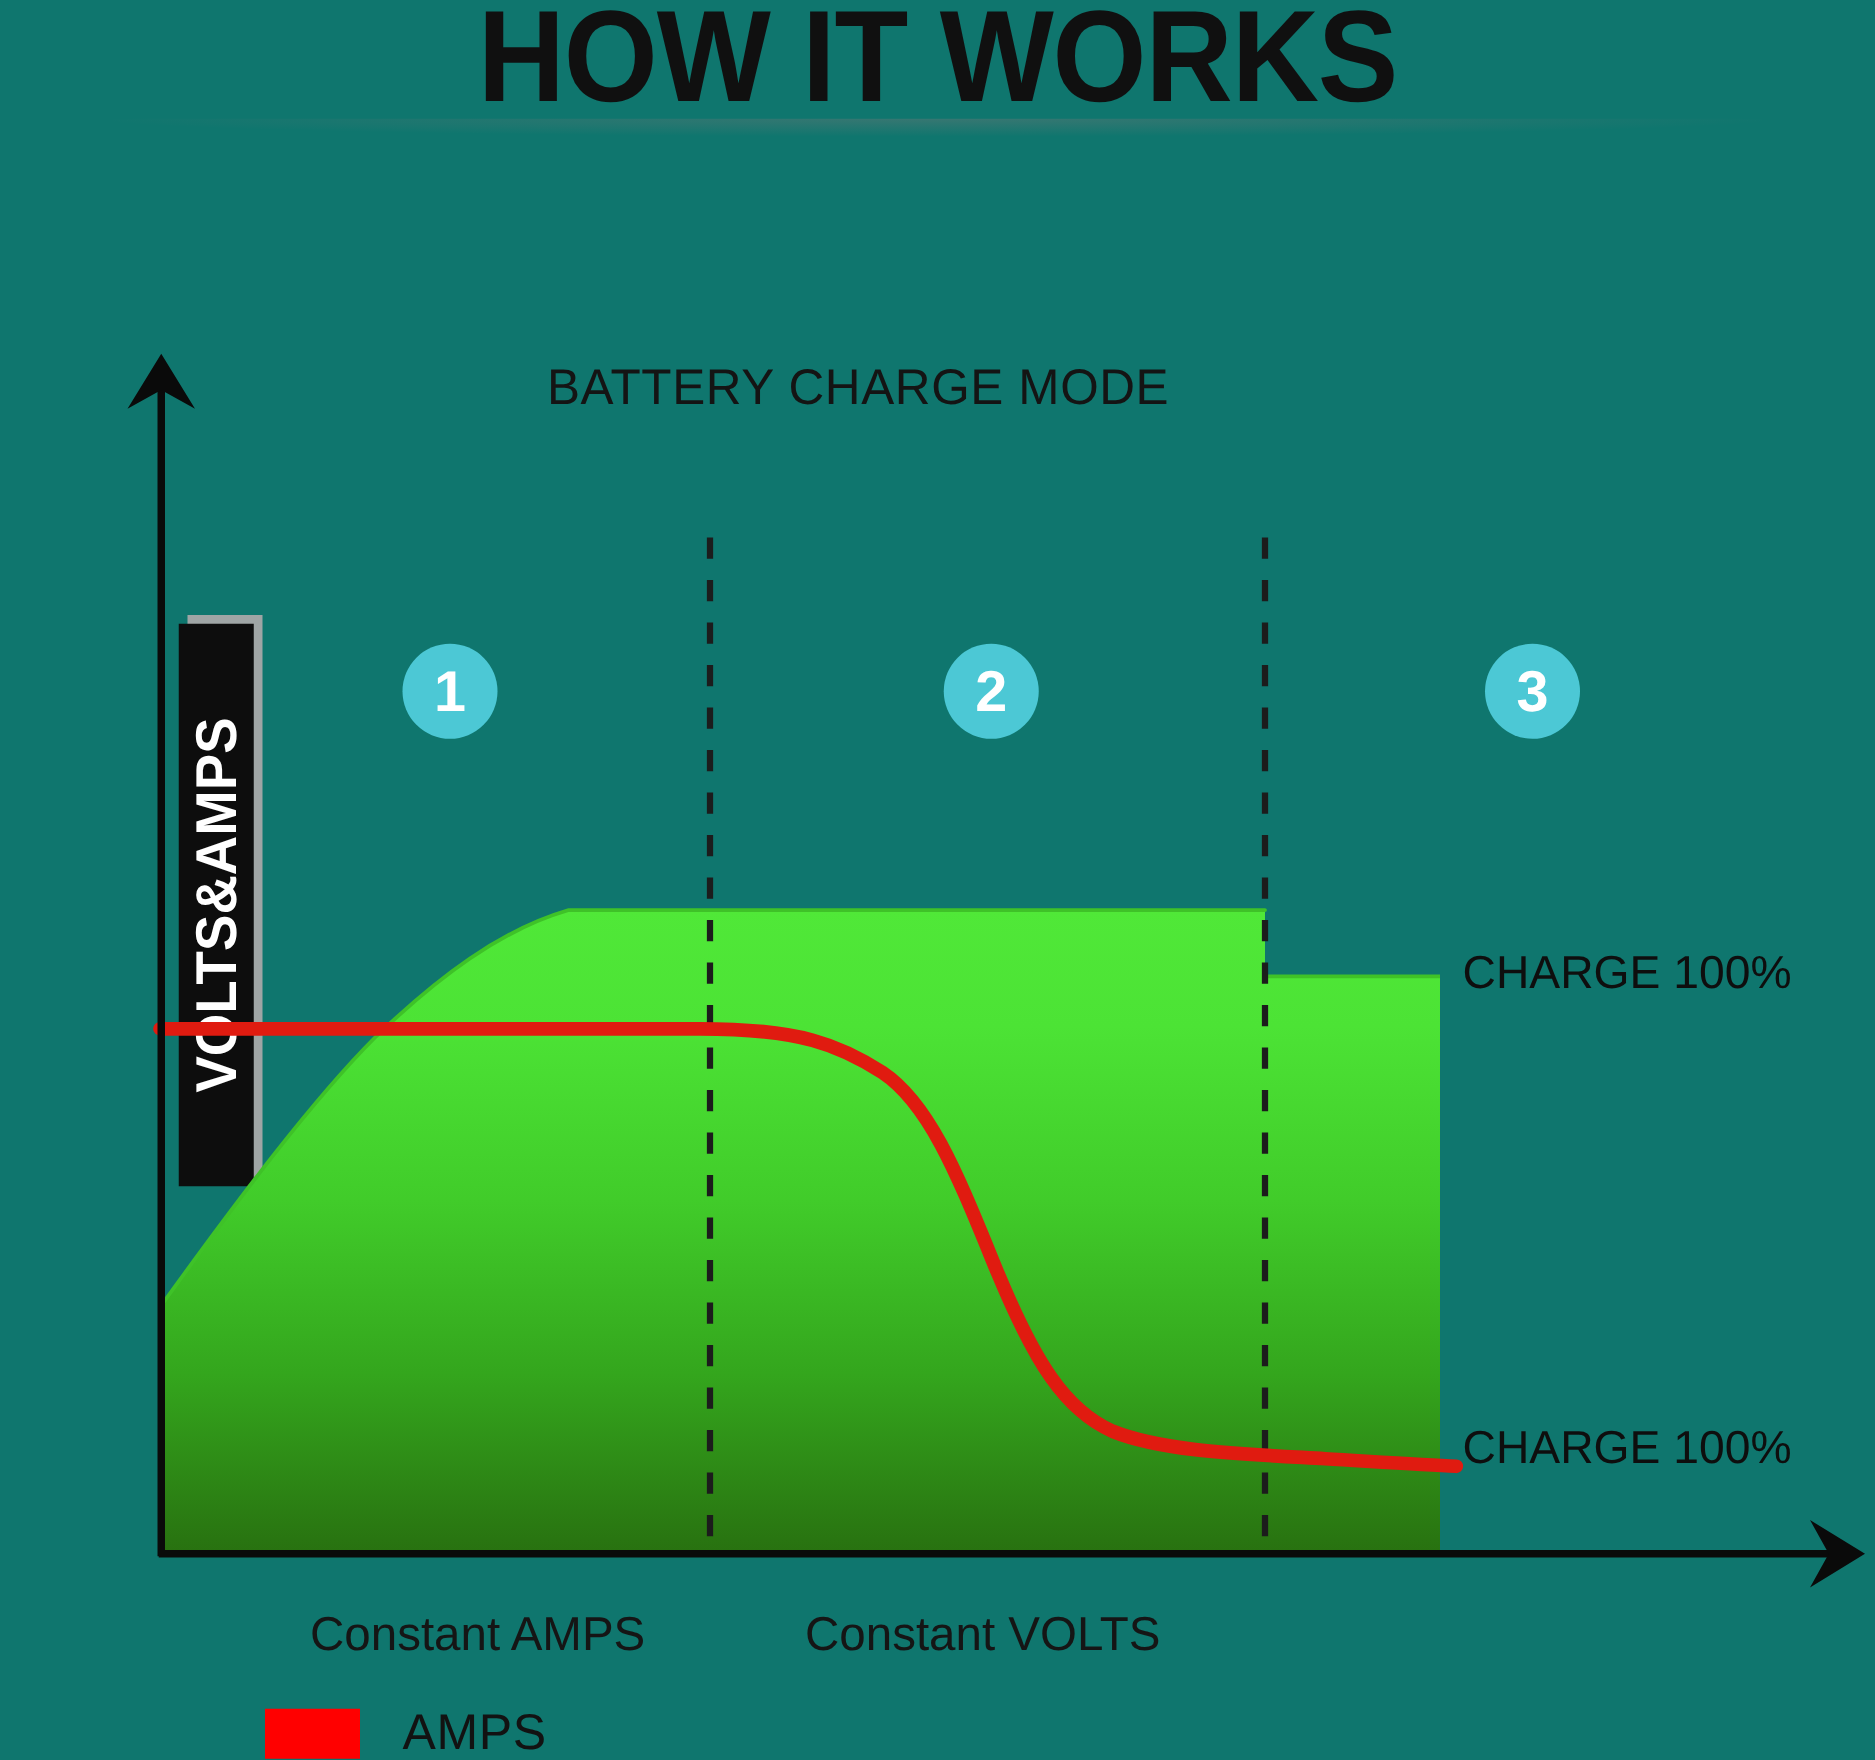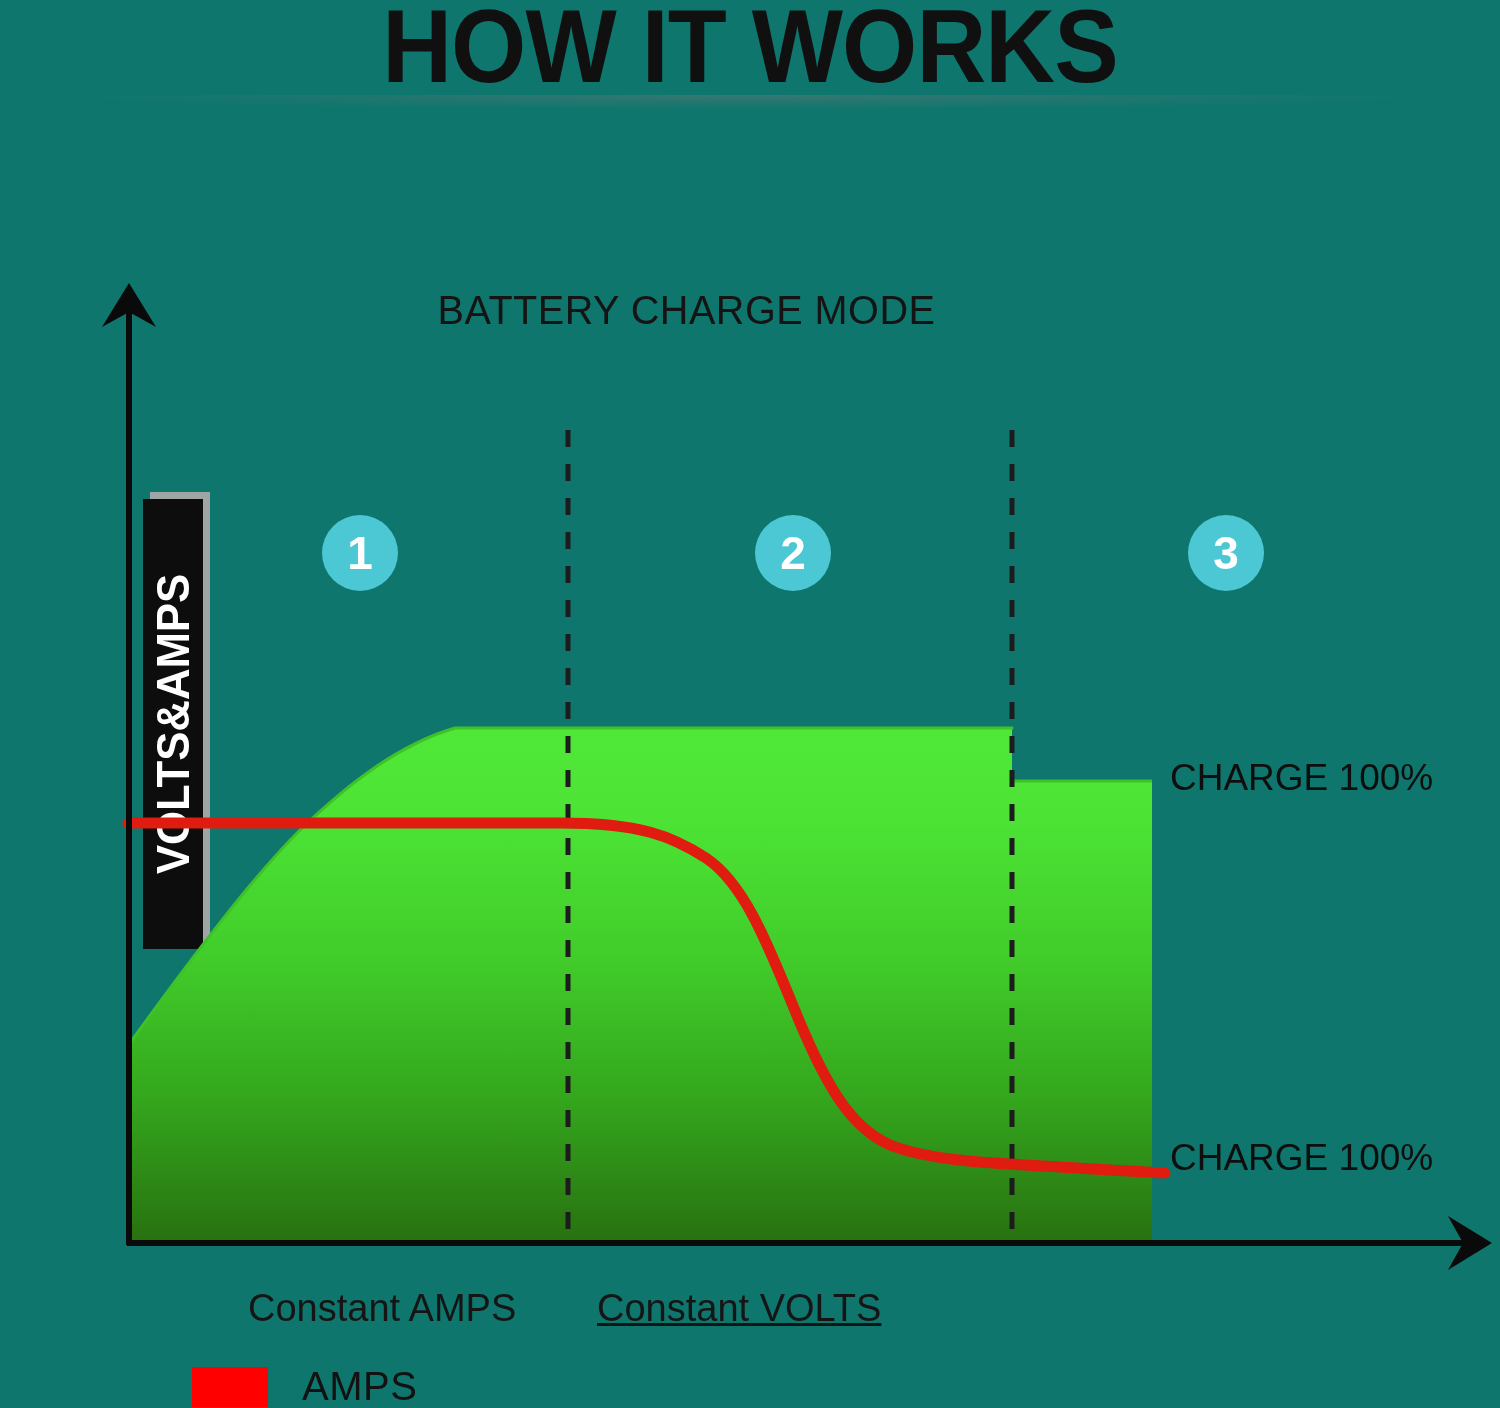--- a/index.html
+++ b/index.html
@@ -127,27 +127,27 @@
   .phase-label {
     position: absolute;
     top: 1287px;
     font-family: "Liberation Sans Narrow", "Liberation Sans", sans-serif;
     font-size: 38px;
     color: #151515;
     white-space: nowrap;
     text-align: right;
   }
   #phase-label-0 { left: 248px; }
-  #phase-label-1 { left: 597px; text-decoration: underline; }
+  #phase-label-1 { left: 644px; }
   #phase-label-2 { left: 1052px; }
 
   
   #legend {
     position: absolute;
-    left: 192px;
+    left: 212px;
     top: 1364px;
     display: flex;
     align-items: center;
     gap: 0px;
   }
   .legend-item {
     display: flex;
     align-items: center;
   }
   .legend-swatch {

